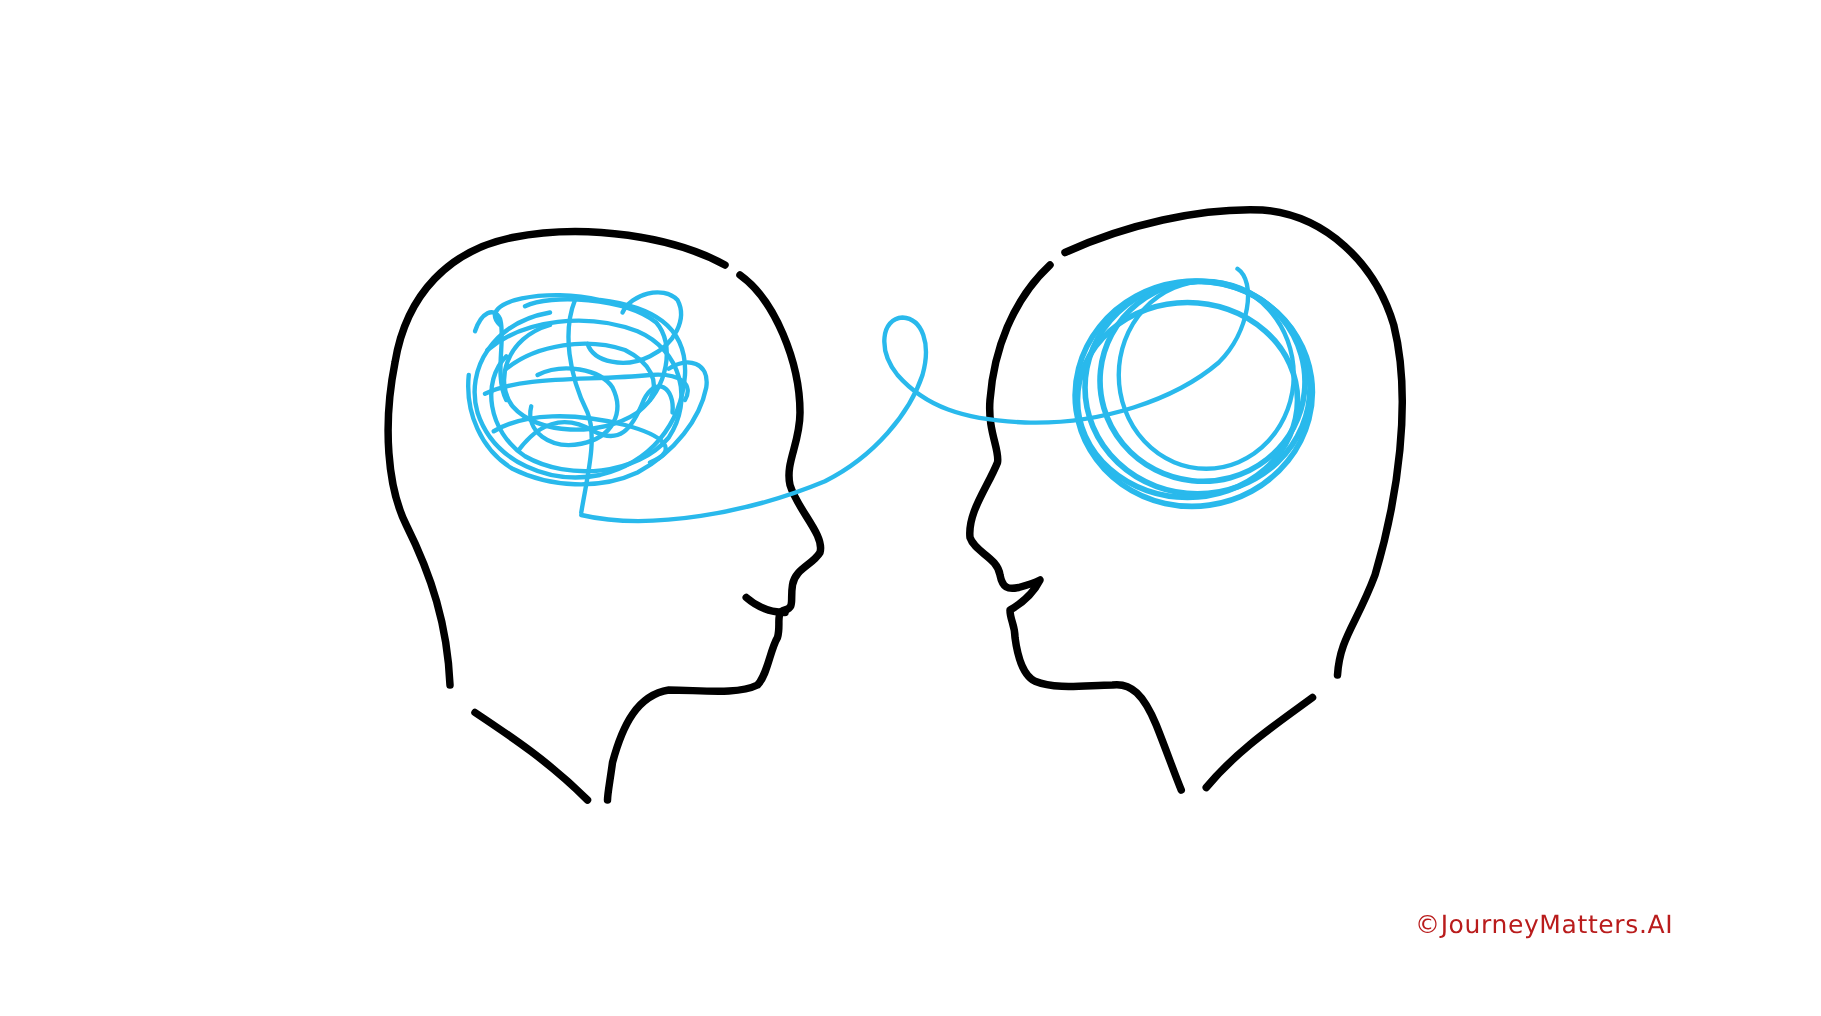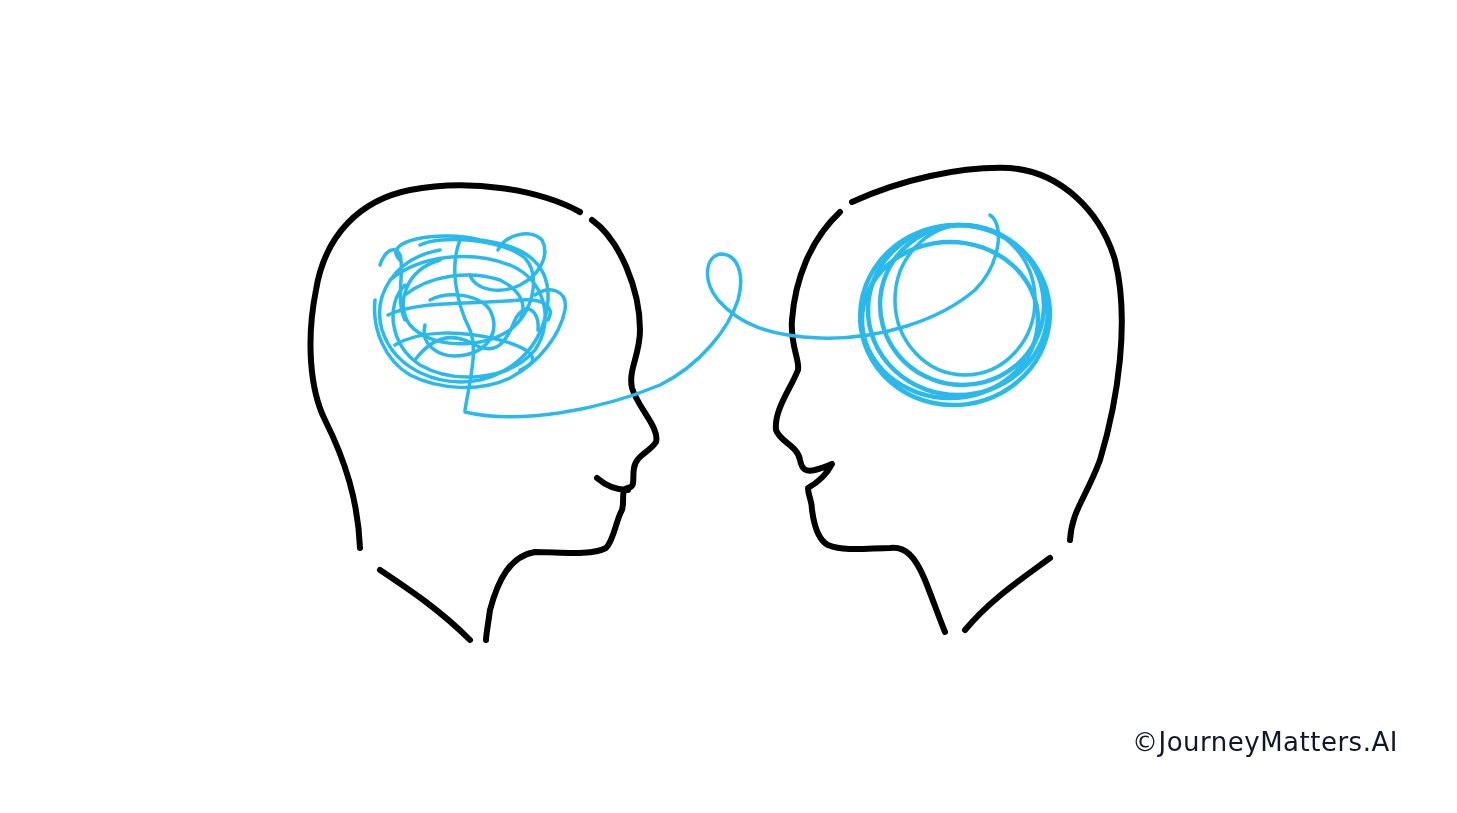--- a/index.html
+++ b/index.html
@@ -3,21 +3,21 @@
   <meta charset="utf-8">
   <style>
     html, body { margin: 0; padding: 0; background: #ffffff; }
     body { width: 1457px; height: 813px; position: relative; overflow: hidden; }
     #illustration { position: absolute; left: 0; top: 0; width: 1457px; height: 813px; }
     .outline { fill: none; stroke: #000000; stroke-width: 6; stroke-linecap: round; stroke-linejoin: round; }
     .thread { fill: none; stroke: #29b9ec; stroke-width: 3.5; stroke-linecap: round; stroke-linejoin: round; }
     .thread-thick { fill: none; stroke: #29b9ec; stroke-width: 4.5; stroke-linecap: round; stroke-linejoin: round; }
     .credit {
       position: absolute; left: 1132px; top: 727px;
-      font-family: "DejaVu Sans", sans-serif; font-size: 26px; color: #0f172a;
+      font-family: "DejaVu Sans", sans-serif; font-size: 20px; color: #b91c1c;
       letter-spacing: 0.5px; white-space: nowrap;
     }
   </style>
 </head>
 <body>
 
 <svg id="illustration" viewBox="0 0 1457 813" xmlns="http://www.w3.org/2000/svg">
 
   <g>
 

